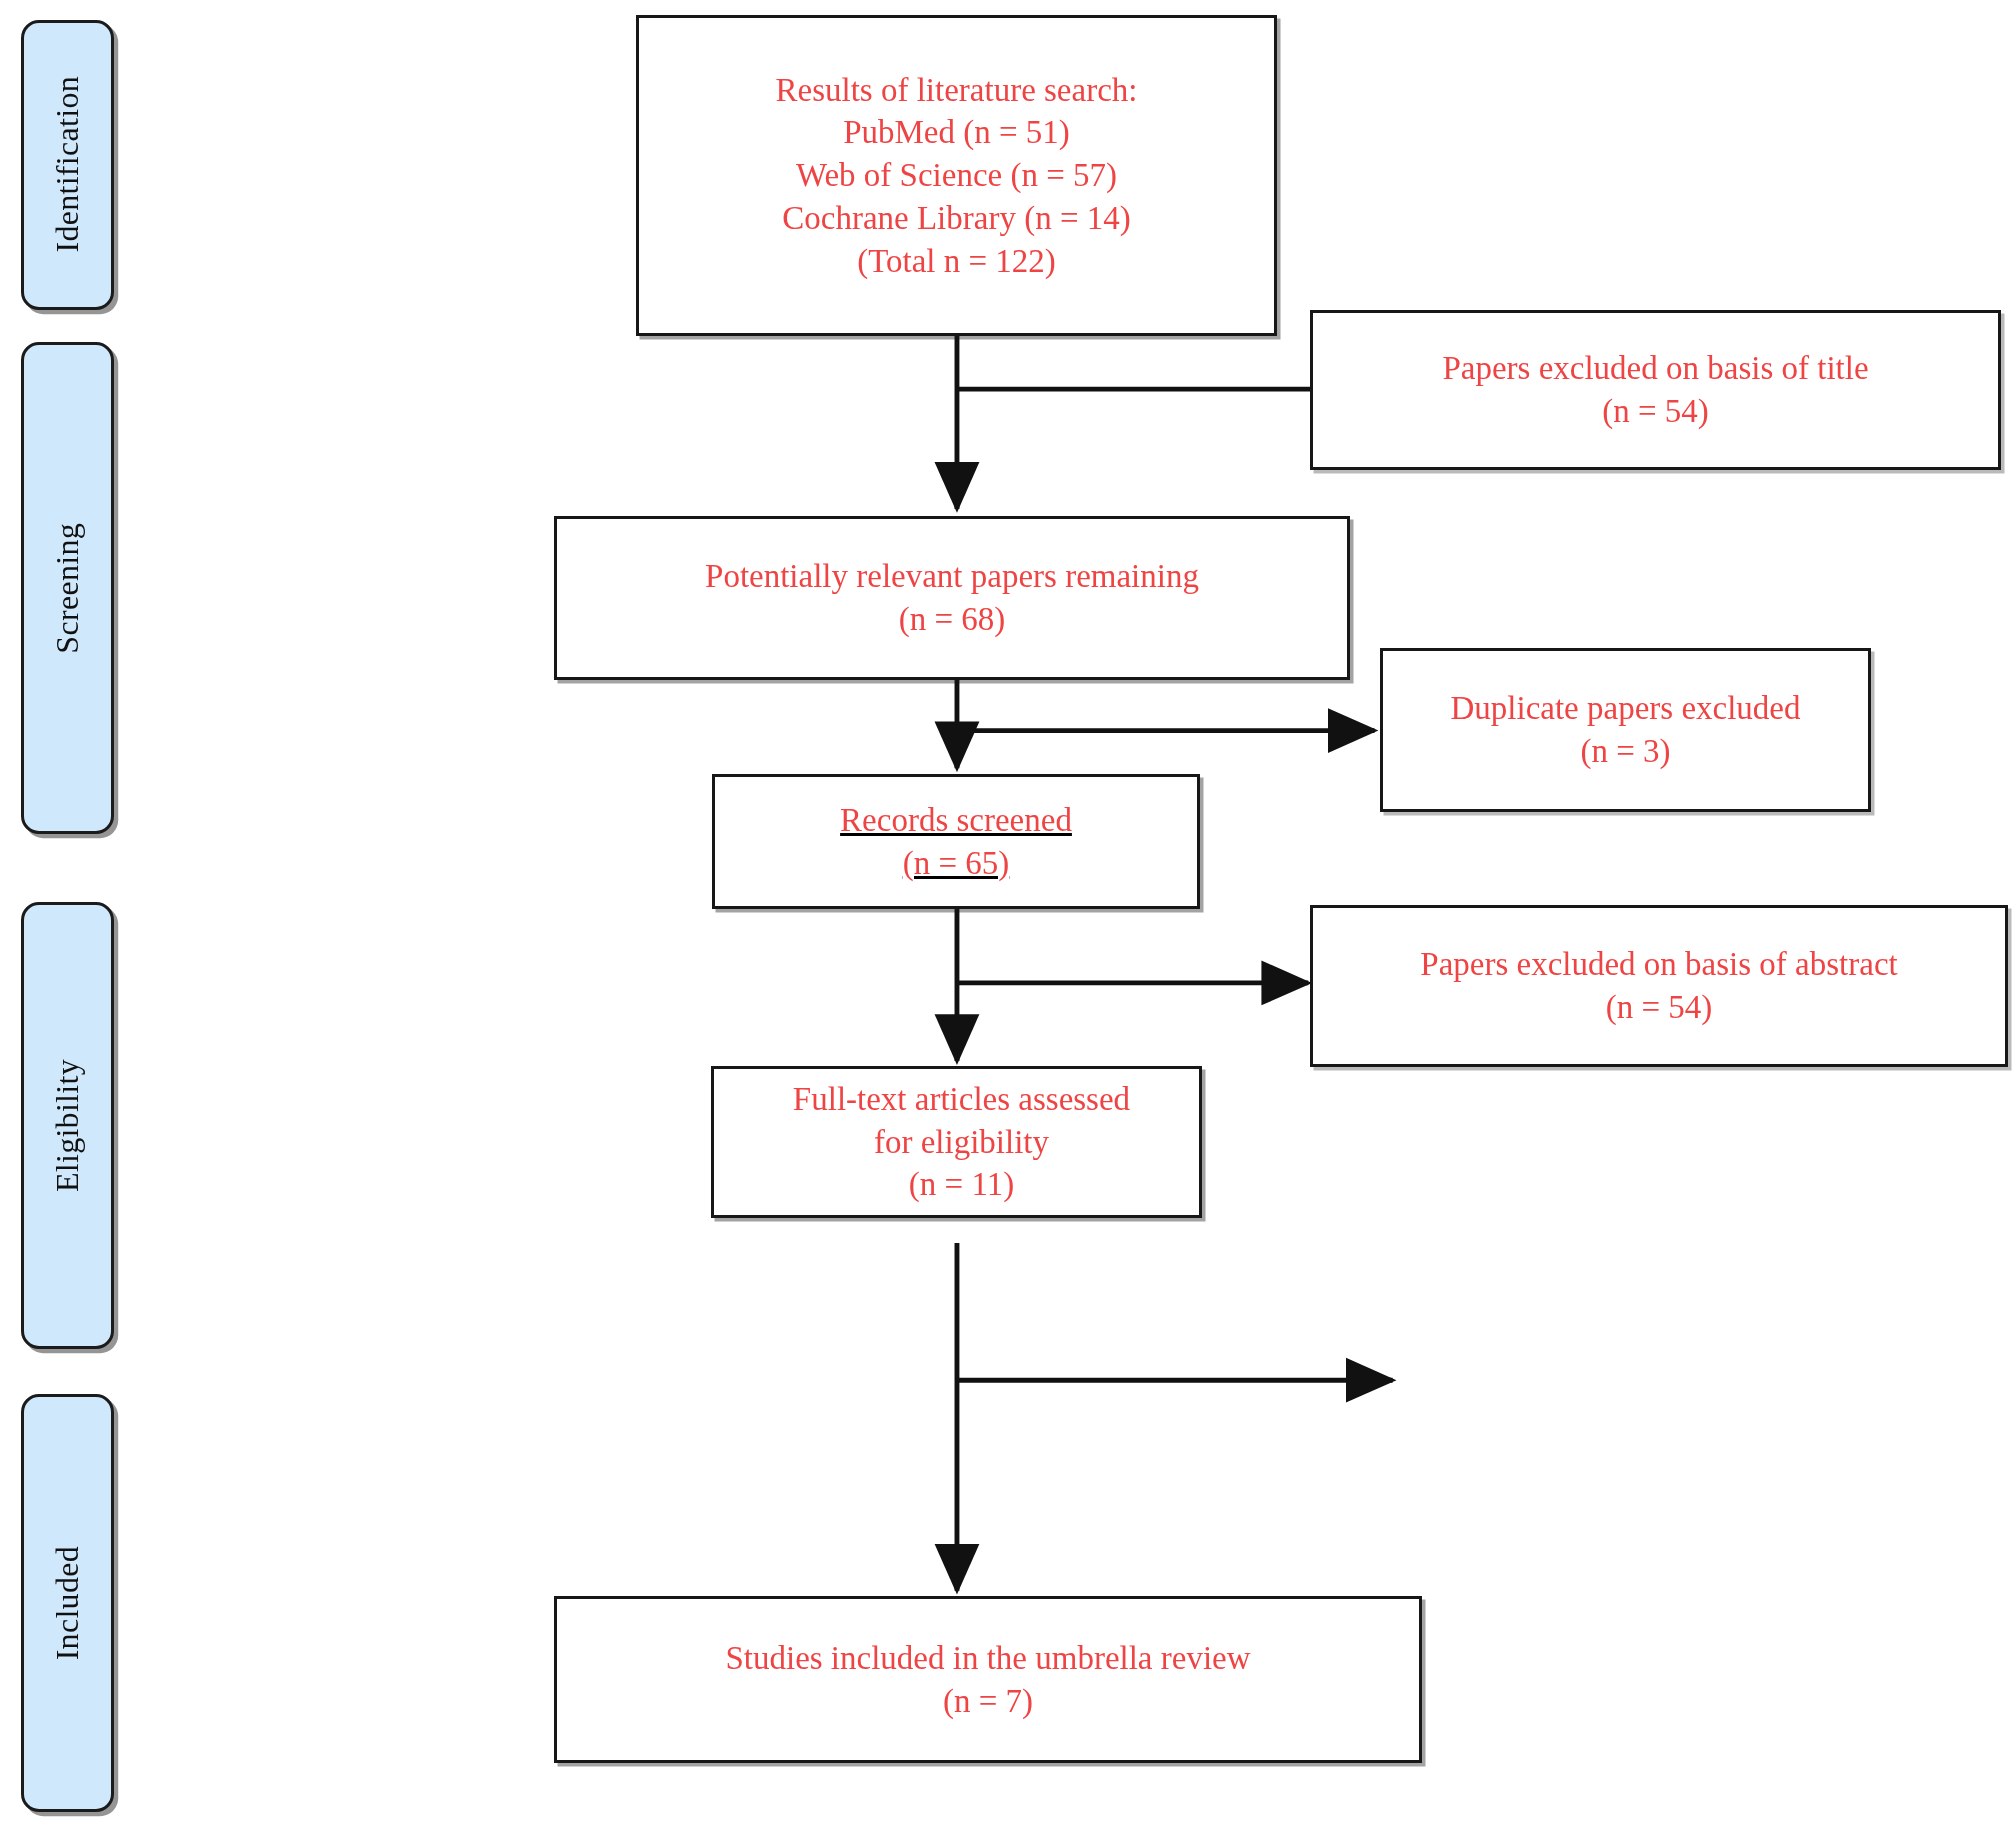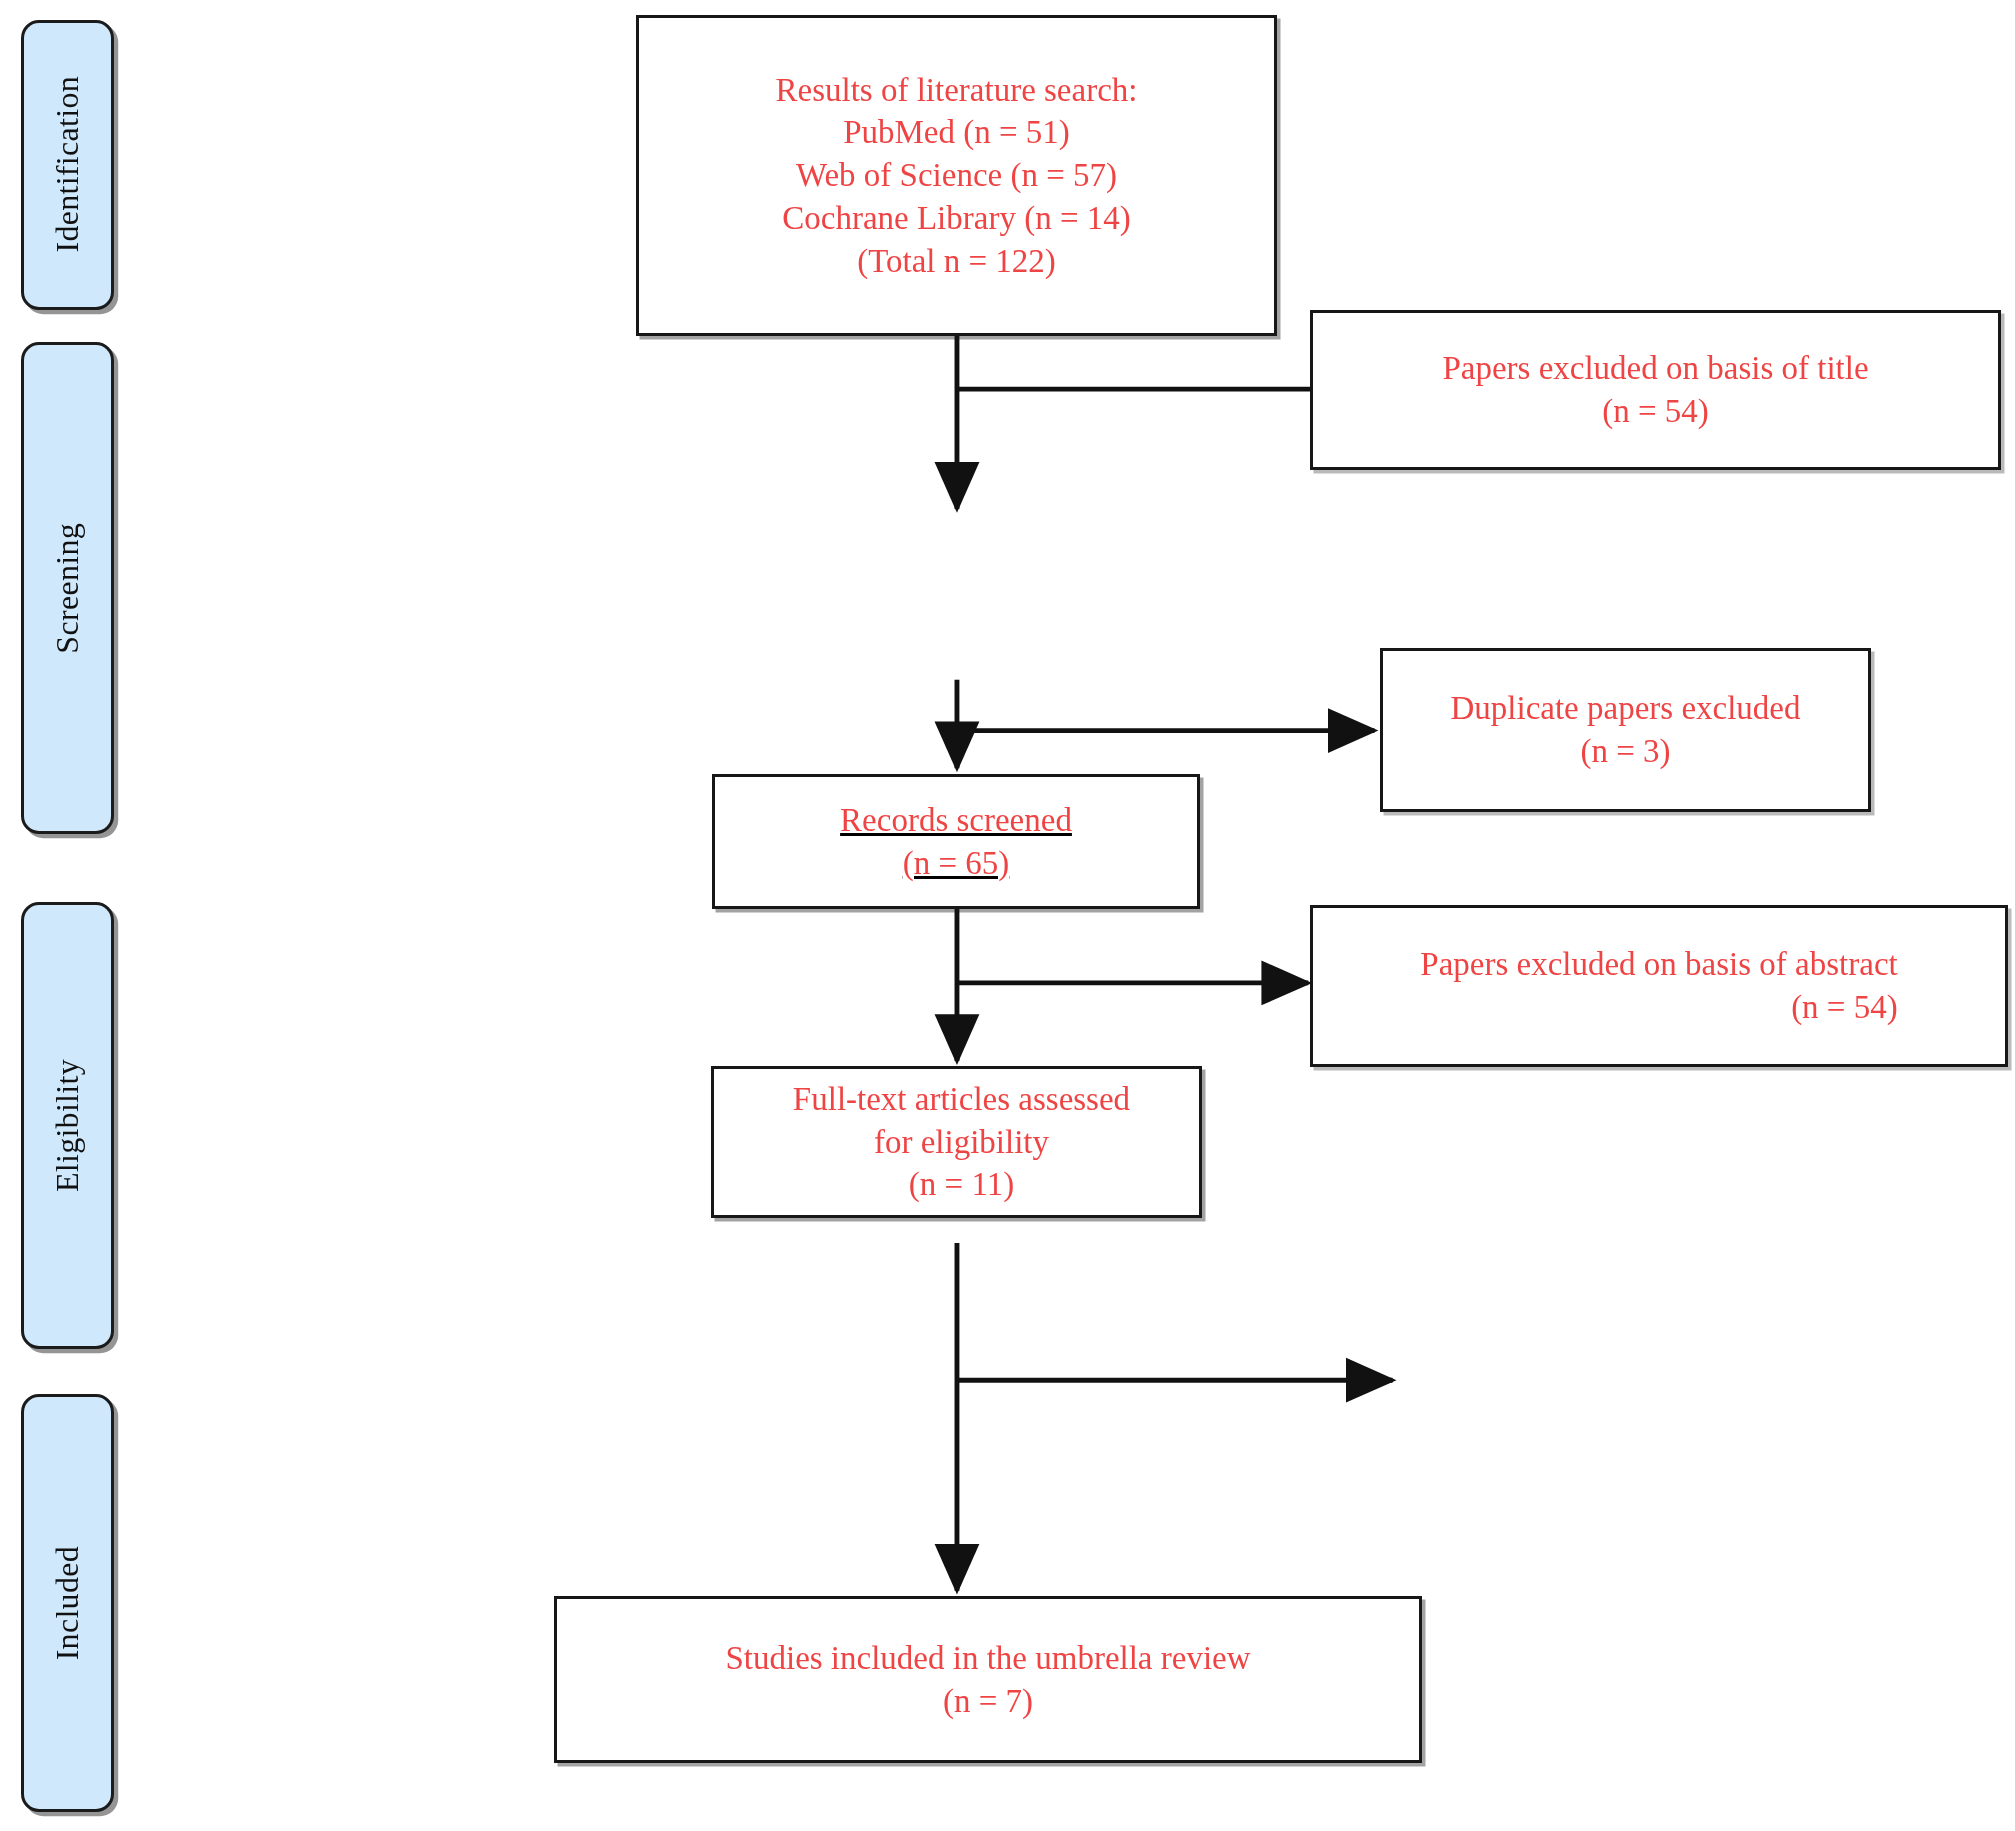--- a/index.html
+++ b/index.html
@@ -120,20 +120,24 @@
   </div>
 
   <div class="flow-box" style="left:636px; top:15.3px; width:641px; height:321px;">
     <span class="flow-box-text">Results of literature search:
 PubMed (n = 51)
 Web of Science (n = 57)
 Cochrane Library (n = 14)
 (Total n = 122)</span>
   </div>
 
+  <div class="flow-box" style="left:554px; top:516px; width:796px; height:164px;">
+    <span class="flow-box-text">Potentially relevant papers remaining
+(n = 68)</span>
+  </div>
 
   <div class="flow-box" style="left:712px; top:774px; width:488px; height:135px;text-decoration:underline;">
     <span class="flow-box-text">Records screened
 (n = 65)</span>
   </div>
 
   <div class="flow-box" style="left:711px; top:1066px; width:491px; height:152px;padding-left:10px;">
     <span class="flow-box-text">Full-text articles assessed
 for eligibility
 (n = 11)</span>
@@ -147,20 +151,20 @@
   <div class="flow-box side-box" style="left:1310px; top:310px; width:691px; height:160px;justify-content:center;">
     <span class="flow-box-text">Papers excluded on basis of title
 (n = 54)</span>
   </div>
 
   <div class="flow-box side-box" style="left:1380px; top:648px; width:491px; height:164px;align-items:center;">
     <span class="flow-box-text">Duplicate papers excluded
 (n = 3)</span>
   </div>
 
-  <div class="flow-box side-box" style="left:1310px; top:905px; width:698px; height:162px;text-align:right;">
+  <div class="flow-box side-box" style="left:1310px; top:905px; width:698px; height:162px;">
     <span class="flow-box-text">Papers excluded on basis of abstract
 (n = 54)</span>
   </div>
 
 
 </div>
 
 
 </body></html>

